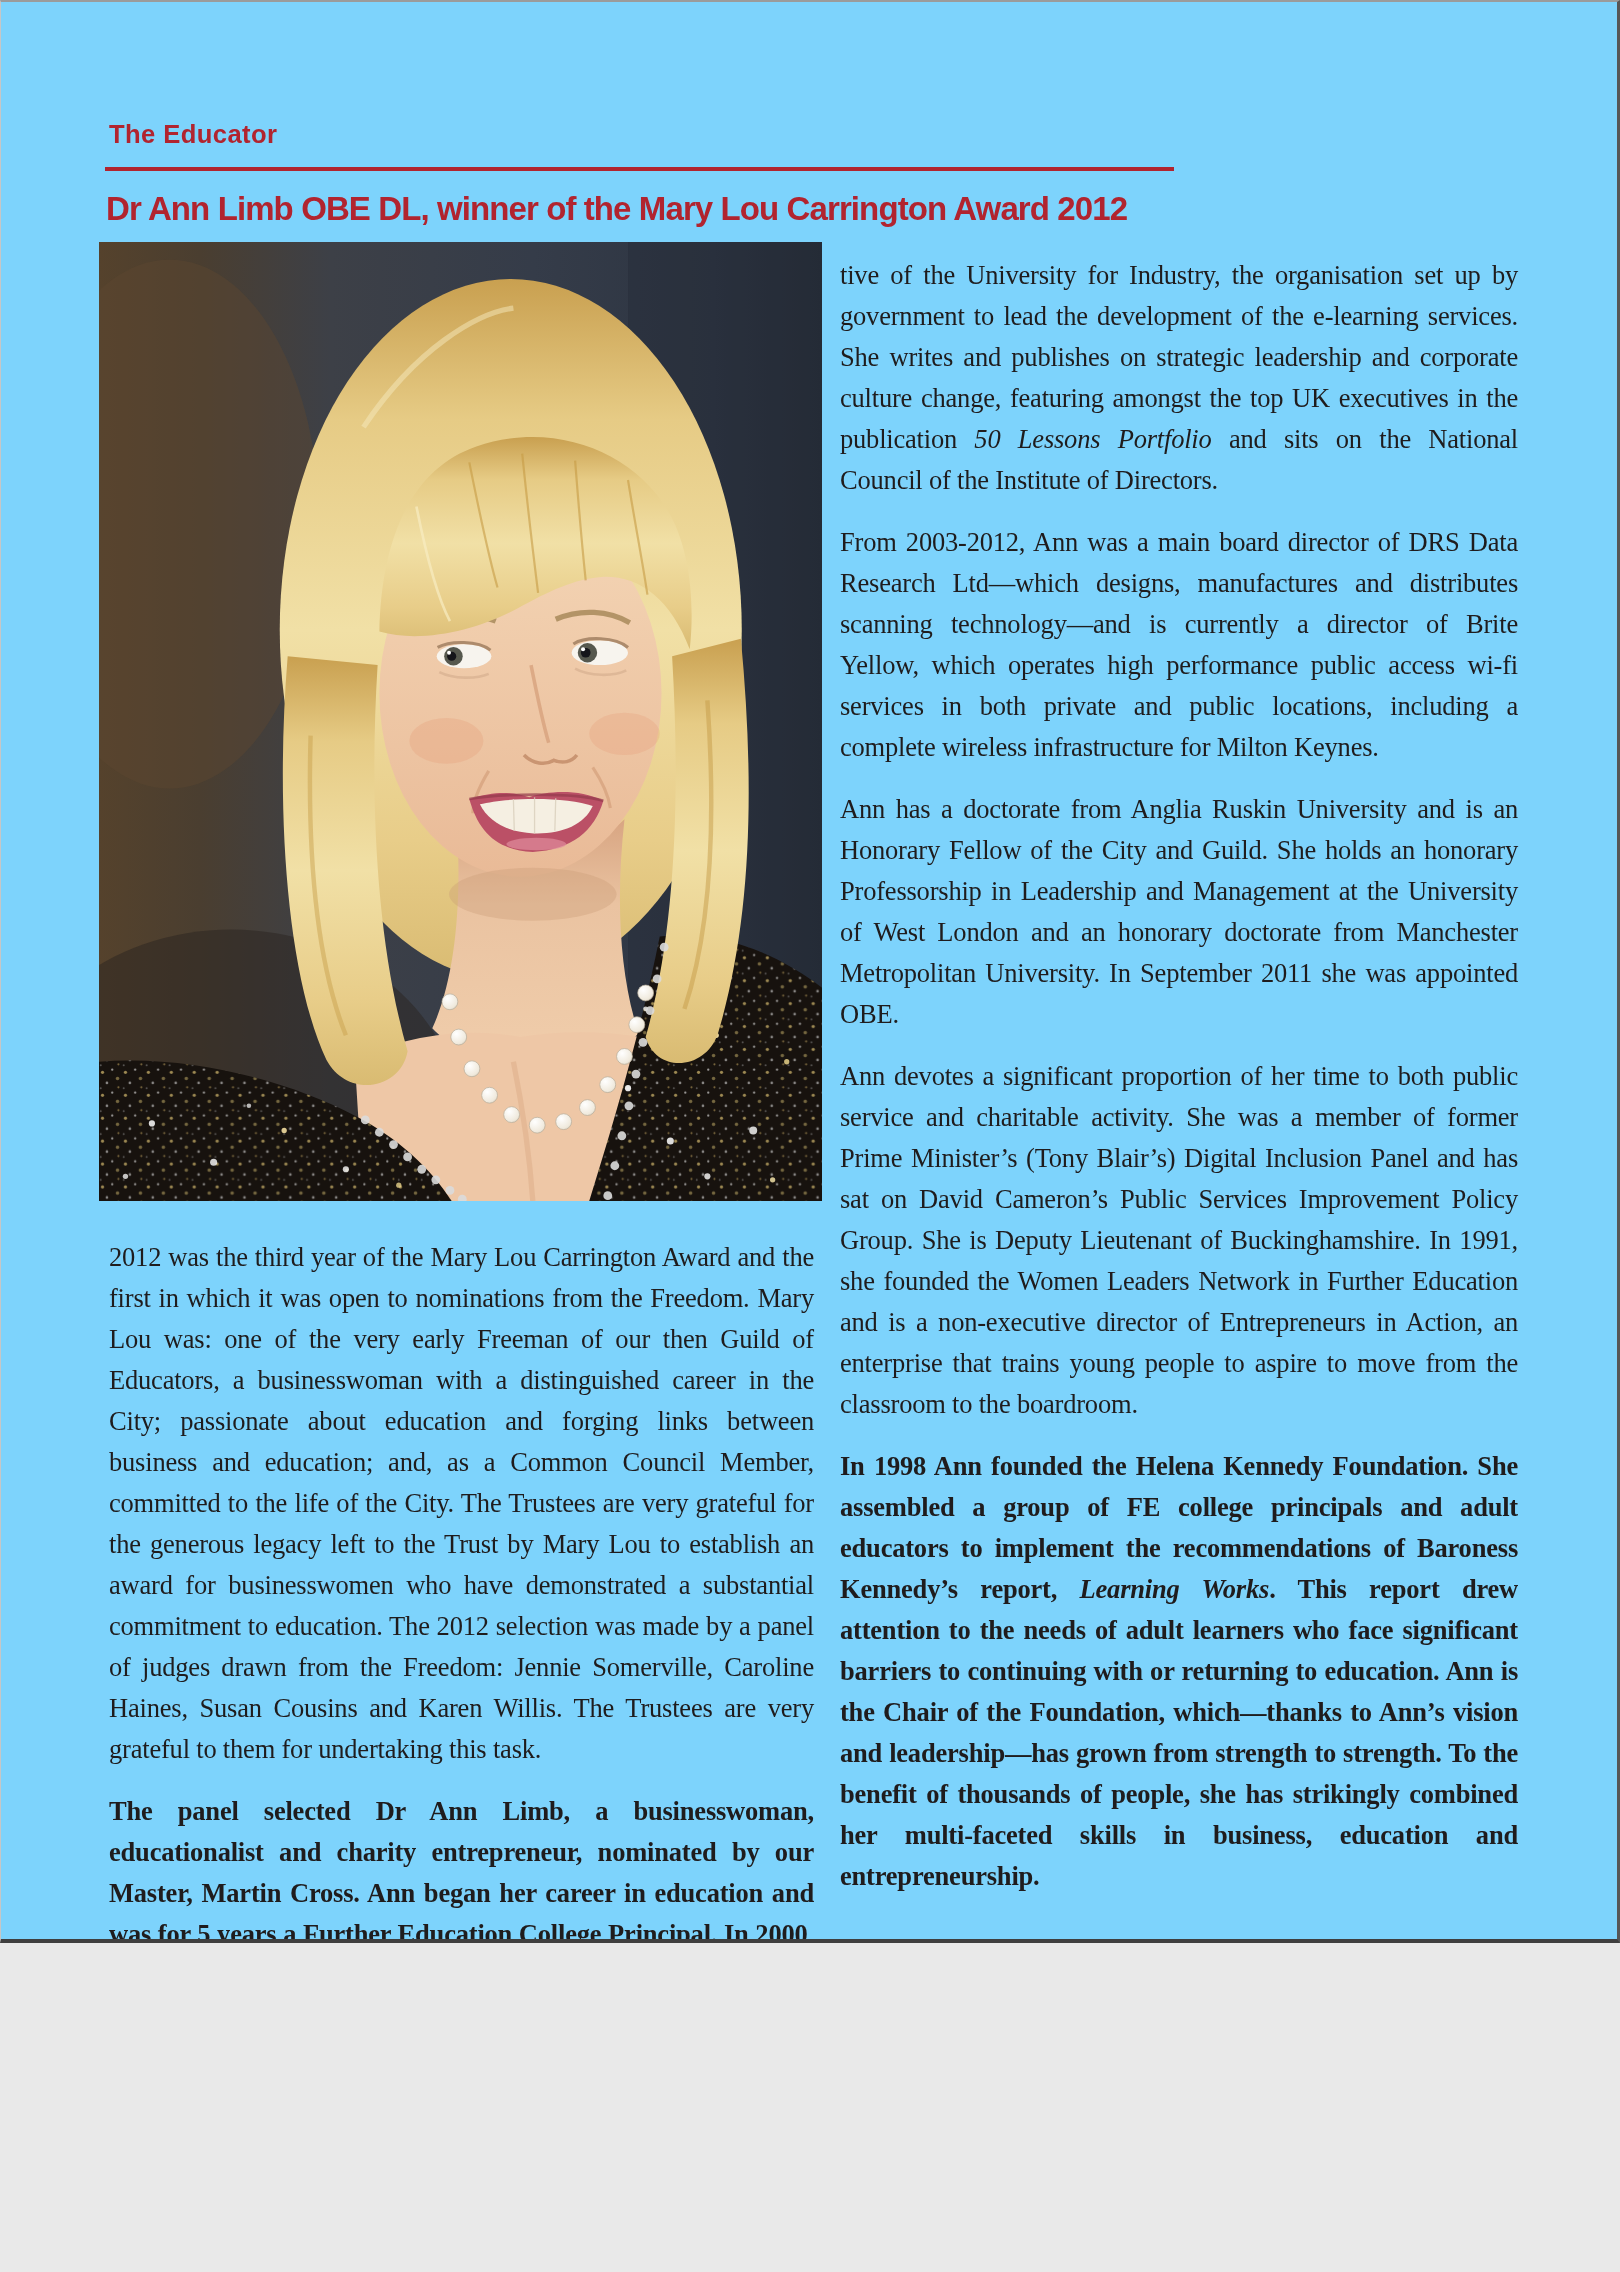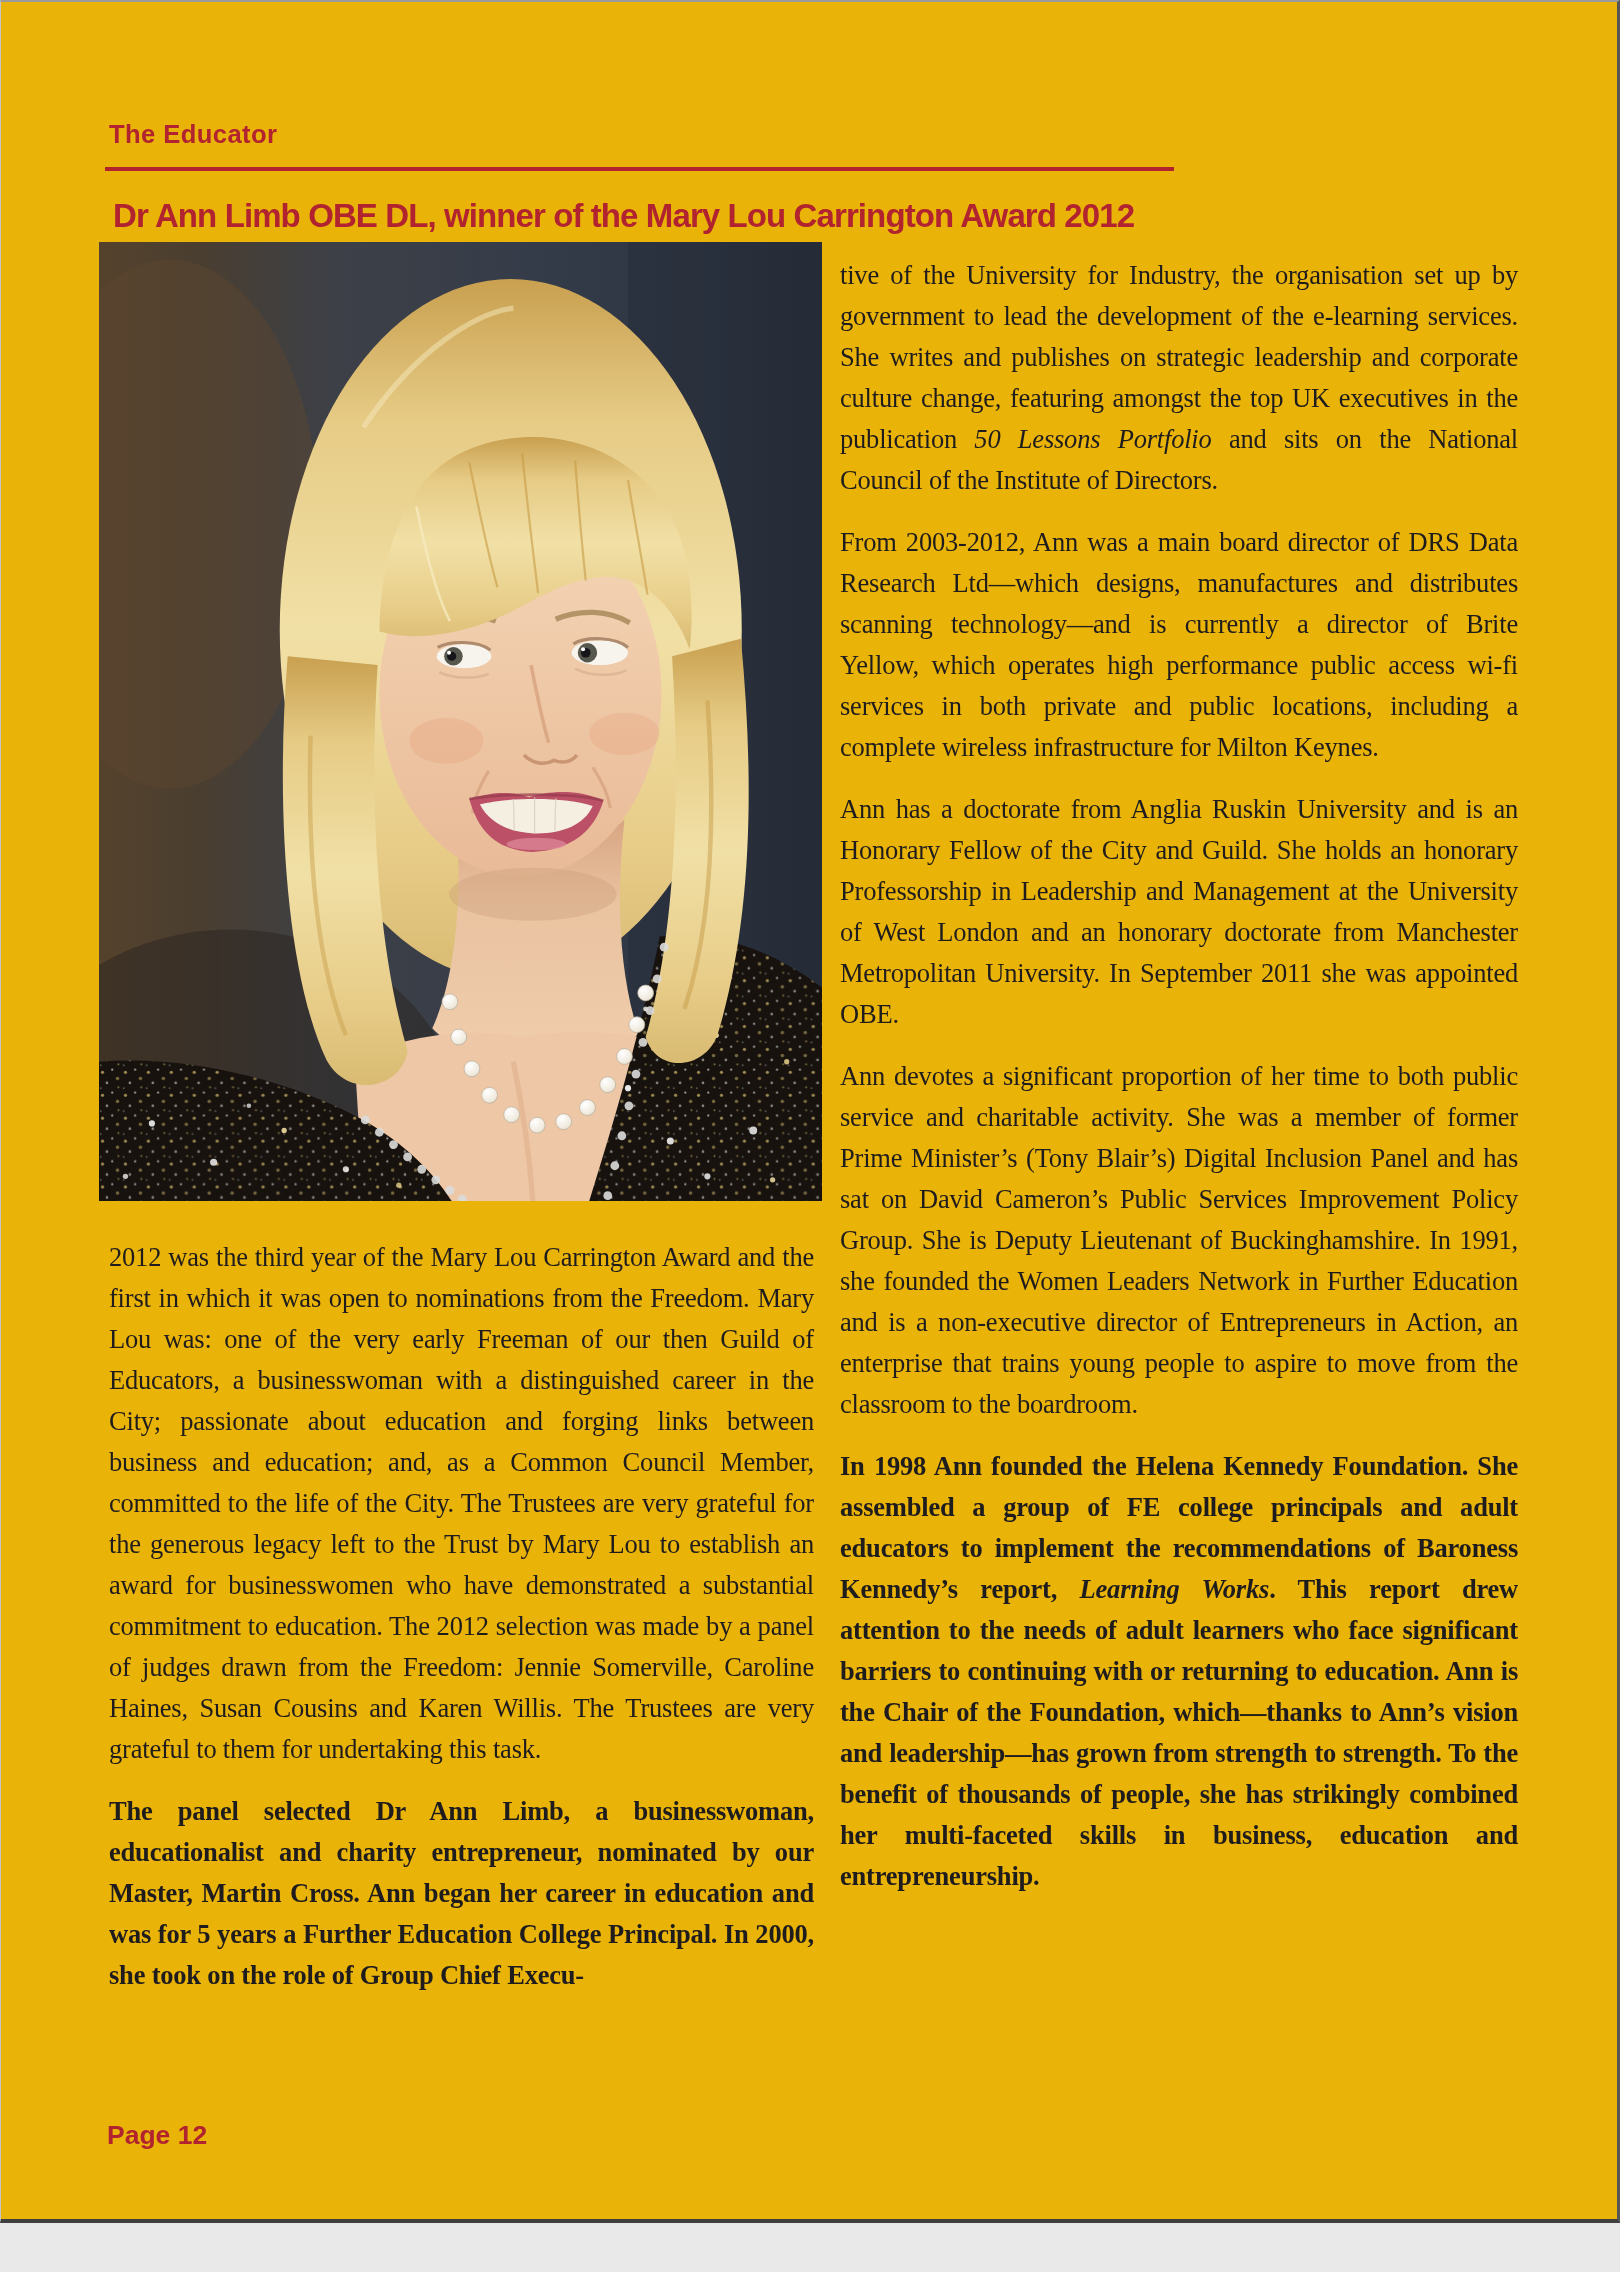--- a/index.html
+++ b/index.html
@@ -1,33 +1,33 @@
 <!DOCTYPE html>
 <html style="--accent-red: #b1242f; --body-text: #1f1c1d; --page-border-dark: #3f3f3f; --page-border-light: #9b9b9b;font-size:14px"><head>
 <meta charset="utf-8">
 <style>
   html,body{margin:0;padding:0;background:#e9e9e9;}
   .page{
-    position:relative;width:1620px;height:2223px;background:#eab308;
+    position:relative;width:1620px;height:1943px;background:#7dd3fc;
     box-sizing:border-box;overflow:hidden;
     border-top:2.6px solid #9b9b9b;border-left:1.8px solid #c6c6c6;
     border-right:3.5px solid #565656;border-bottom:4.4px solid #3f3f3f;
     font-family:"Liberation Serif", serif;
   }
   .masthead{
     position:absolute;left:108px;top:120px;
     font:700 25.6px/1 "Liberation Sans", sans-serif;
     color:var(--accent-red,#b1242f);letter-spacing:0.4px;
   }
   .masthead-rule{
     position:absolute;left:104px;top:165px;width:1069px;height:3.5px;
     background:var(--accent-red,#b1242f);
   }
   .article-title{
-    position:absolute;left:104px;top:187px;margin:8px;white-space:nowrap;
+    position:absolute;left:104px;top:187px;margin:1px;white-space:nowrap;
     font:700 33px/1.15 "Liberation Sans", sans-serif;
     color:var(--accent-red,#b1242f);letter-spacing:-0.9px;
   }
   .portrait{
     position:absolute;left:98px;top:240px;width:723px;height:959px;
     margin:0;overflow:hidden;background:#333a46;
   }
   .portrait svg{display:block;width:100%;height:100%;}
   .col{
     position:absolute;

